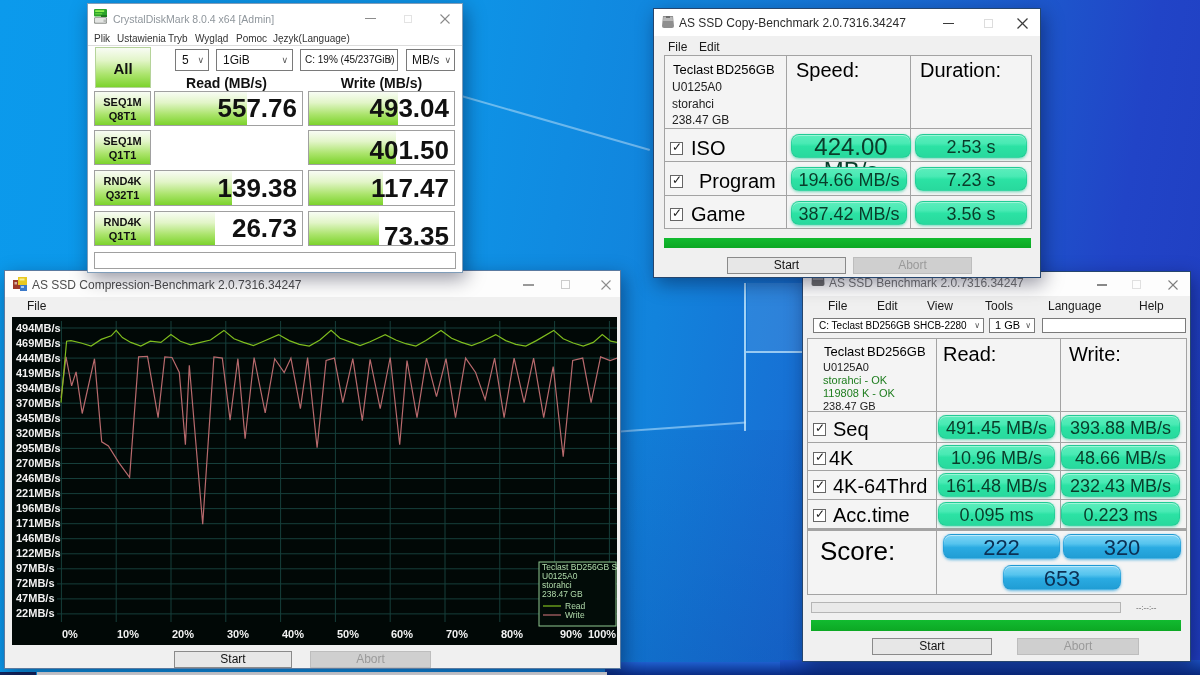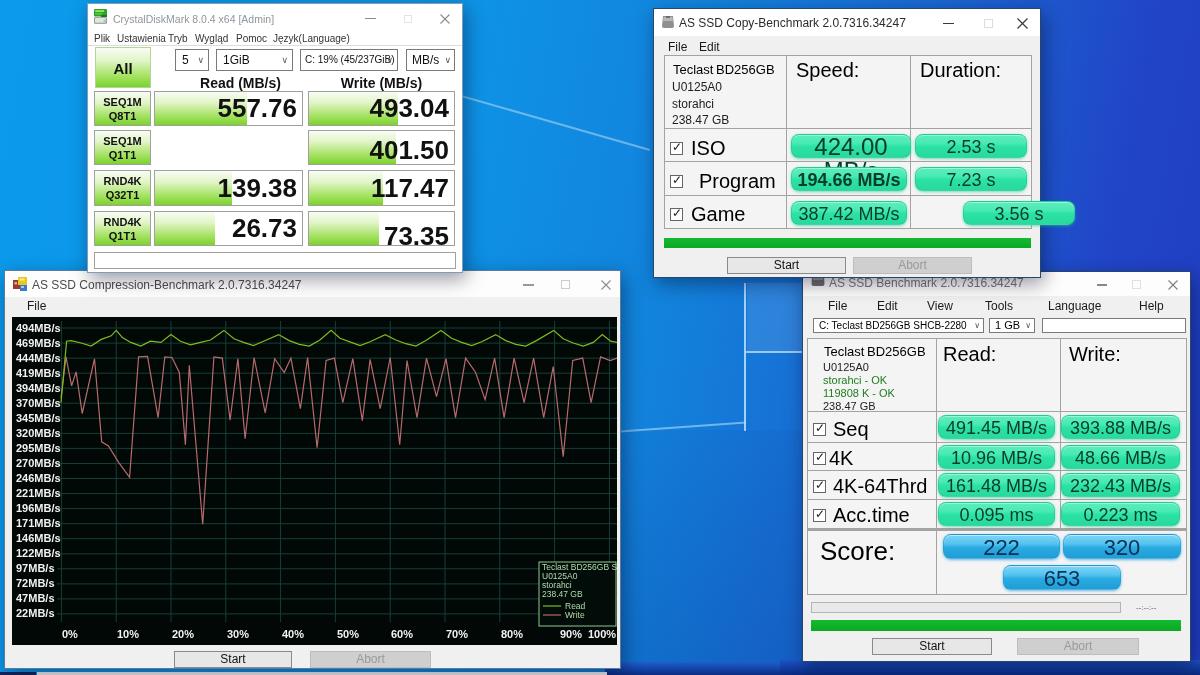--- a/index.html
+++ b/index.html
@@ -248,24 +248,24 @@
   <div class="abs" style="left:18px; top:88px; font-size:12px; color:#222;">storahci</div>
   <div class="abs" style="left:18px; top:104px; font-size:12px; color:#222;">238.47 GB</div>
   <div class="abs" style="left:142px; top:50px; font-size:20px; color:#000;">Speed:</div>
   <div class="abs" style="left:266px; top:50px; font-size:20px; color:#000;">Duration:</div>
 
   <div class="abs" style="left:16px; top:128px;"><span class="chk"></span><span style="font-size:20px; color:#000; margin-left:8px; vertical-align:middle;">ISO</span></div>
   <div class="abs" style="left:16px; top:161px;"><span class="chk"></span><span style="font-size:20px; color:#000; margin-left:16px; vertical-align:middle;">Program</span></div>
   <div class="abs" style="left:16px; top:194px;"><span class="chk"></span><span style="font-size:20px; color:#000; margin-left:8px; vertical-align:middle;">Game</span></div>
   <div class="tealbox" style="left:137px; top:125px; width:120px; height:24px; font-size:24px; line-height:24px;">424.00 MB/s</div>
   <div class="tealbox" style="left:261px; top:125px; width:112px; height:24px; font-size:18px; line-height:24px;">2.53 s</div>
-  <div class="tealbox" style="left:137px; top:158px; width:116px; height:24px; font-size:18px; line-height:24px;font-weight:bold;">194.66 MB/s</div>
+  <div class="tealbox" style="left:137px; top:158px; width:116px; height:24px; font-size:18px; line-height:24px;">194.66 MB/s</div>
   <div class="tealbox" style="left:261px; top:158px; width:112px; height:24px; font-size:18px; line-height:24px;">7.23 s</div>
   <div class="tealbox" style="left:137px; top:192px; width:116px; height:24px; font-size:18px; line-height:24px;">387.42 MB/s</div>
-  <div class="tealbox" style="left:261px; top:192px; width:112px; height:24px; font-size:18px; line-height:24px;margin-left:48px;">3.56 s</div>
+  <div class="tealbox" style="left:261px; top:192px; width:112px; height:24px; font-size:18px; line-height:24px;">3.56 s</div>
 
   <div class="greenbar" style="left:10px; top:229px; width:367px; height:10px;"></div>
   <div class="btn" style="left:73px; top:248px; width:119px; height:17px; line-height:15px;">Start</div>
   <div class="btnd" style="left:199px; top:248px; width:119px; height:17px; line-height:15px;">Abort</div>
 </div>
 
 <div class="win" id="wcdm" style="left:87px; top:3px; width:376px; height:270px; background:#fff;">
   <div class="tb" style="height:27px;"></div>
   <svg class="abs" style="left:6px; top:5px;" width="14" height="15" viewBox="0 0 14 15">
     <rect x="0" y="0" width="13" height="7.5" rx="1" fill="#2ca32c"></rect>
@@ -291,21 +291,21 @@
   <div class="menu" style="left:148px; top:29px; font-size:10px; color:#333;">Pomoc</div>
   <div class="menu" style="left:185px; top:29px; font-size:10px; color:#333;">Język(Language)</div>
   <div class="abs" style="left:0; top:41px; width:374px; height:1px; background:#dcdcdc;"></div>
 
   <div class="abs gg" style="left:7px; top:43px; width:56px; height:41px; border:1px solid #b5d39a; text-align:center; font-weight:bold; font-size:15px; line-height:41px; color:#111;">All</div>
   <div class="cell" style="left:87px; top:45px; width:34px; height:22px; border-color:#7a7a7a; font-size:12px; line-height:20px; padding-left:6px; color:#111;">5<span style="position:absolute; right:4px; top:0; color:#555; font-size:9px;">∨</span></div>
   <div class="cell" style="left:128px; top:45px; width:77px; height:22px; border-color:#7a7a7a; font-size:12px; line-height:20px; padding-left:6px; color:#111;">1GiB<span style="position:absolute; right:4px; top:0; color:#555; font-size:9px;">∨</span></div>
   <div class="cell" style="left:212px; top:45px; width:98px; height:22px; border-color:#7a7a7a; font-size:10px; line-height:20px; padding-left:4px; color:#111; white-space:nowrap; overflow:hidden;">C: 19% (45/237GiB)<span style="position:absolute; right:4px; top:0; color:#555; font-size:9px;">∨</span></div>
   <div class="cell" style="left:318px; top:45px; width:49px; height:22px; border-color:#7a7a7a; font-size:12px; line-height:20px; padding-left:5px; color:#111;">MB/s<span style="position:absolute; right:3px; top:0; color:#555; font-size:9px;">∨</span></div>
 
-  <div class="abs" style="left:78px; top:71px; width:149px; text-align:center; font-weight:bold; font-size:14px; color:#111;">Read (MB/s)</div>
+  <div class="abs" style="left:64px; top:71px; width:149px; text-align:center; font-weight:bold; font-size:14px; color:#111;">Read (MB/s)</div>
   <div class="abs" style="left:220px; top:71px; width:147px; text-align:center; font-weight:bold; font-size:14px; color:#111;">Write (MB/s)</div>
 
   <div class="abs gg" style="left:6px; top:87px; width:57px; height:35px; border:1px solid #a0a0a0; text-align:center; font-weight:bold; font-size:11px; color:#111; padding-top:3px; line-height:14px;">SEQ1M<br>Q8T1</div>
   <div class="abs gg" style="left:6px; top:126px; width:57px; height:35px; border:1px solid #a0a0a0; text-align:center; font-weight:bold; font-size:11px; color:#111; padding-top:3px; line-height:14px;">SEQ1M<br>Q1T1</div>
   <div class="abs gg" style="left:6px; top:166px; width:57px; height:36px; border:1px solid #a0a0a0; text-align:center; font-weight:bold; font-size:11px; color:#111; padding-top:3px; line-height:14px;">RND4K<br>Q32T1</div>
   <div class="abs gg" style="left:6px; top:207px; width:57px; height:35px; border:1px solid #a0a0a0; text-align:center; font-weight:bold; font-size:11px; color:#111; padding-top:3px; line-height:14px;">RND4K<br>Q1T1</div>
 
   <div class="cell" style="left:66px; top:87px; width:149px; height:35px;">
       <div class="gg" style="position:absolute; left:0; top:0; bottom:0; width:62.3%;"></div>
       <div class="abs" style="right:5px; top:0; bottom:0; font-weight:bold; font-size:26px; color:#111; display:flex; align-items:center;">557.76</div>

